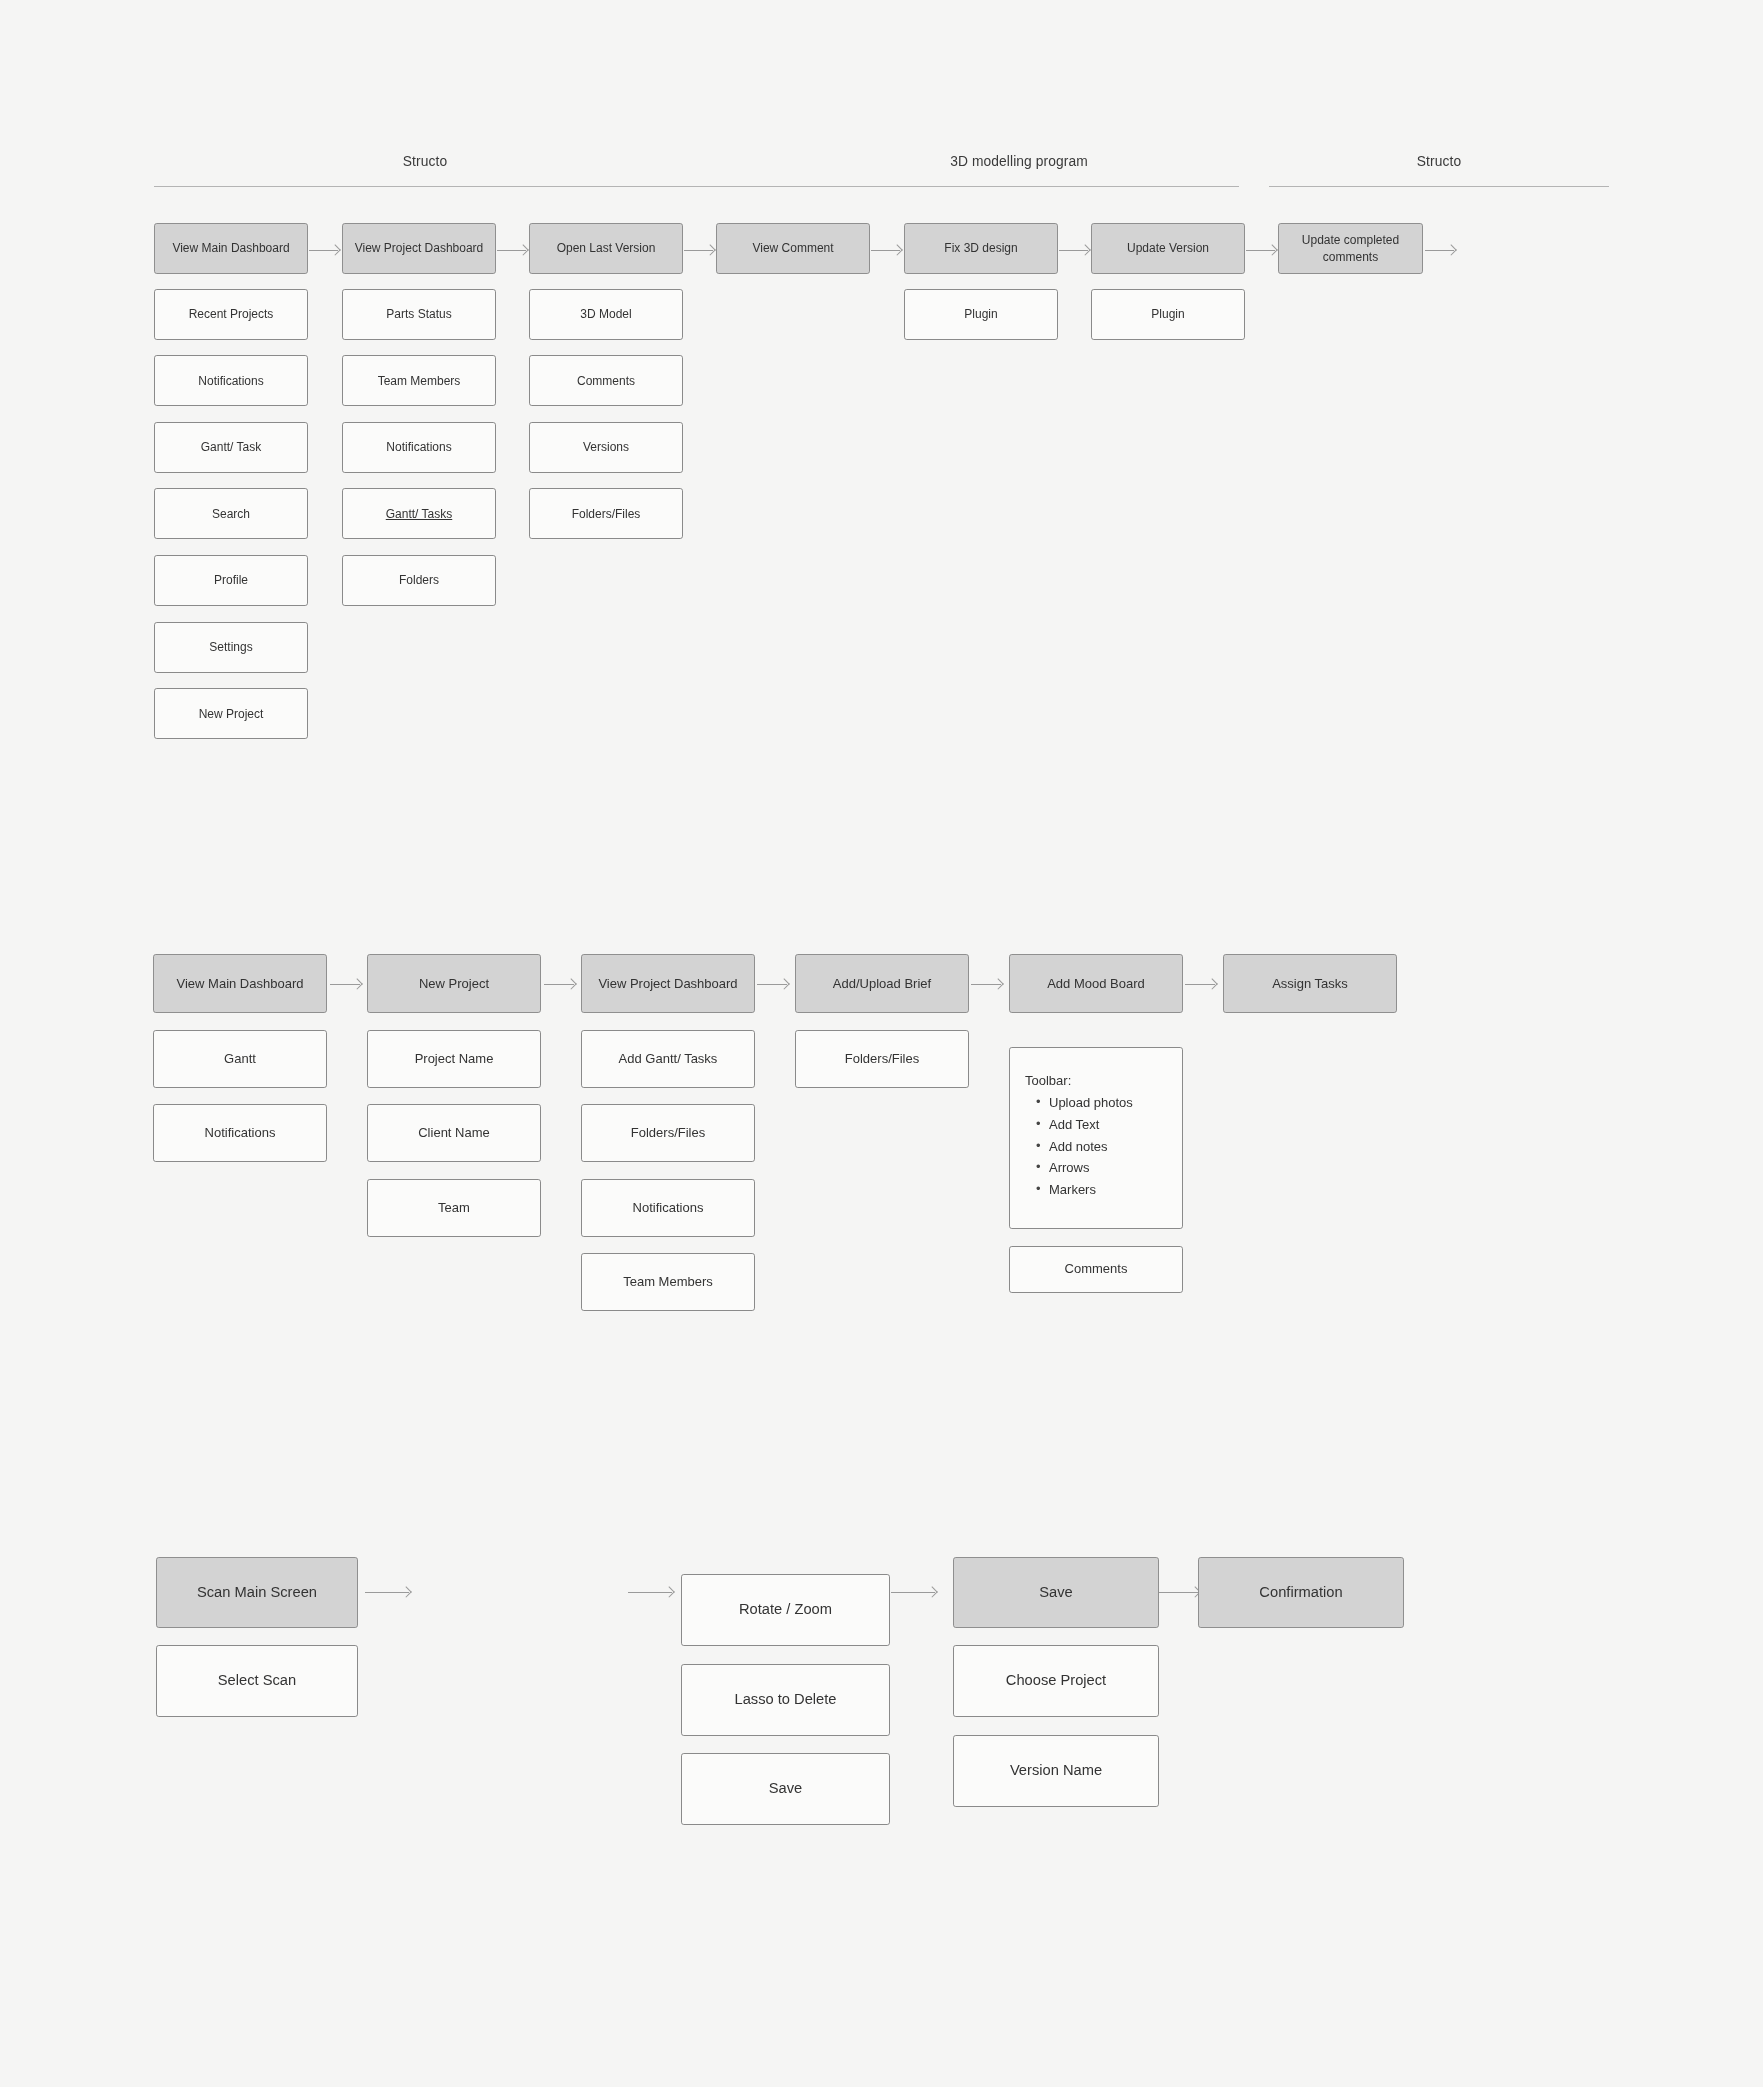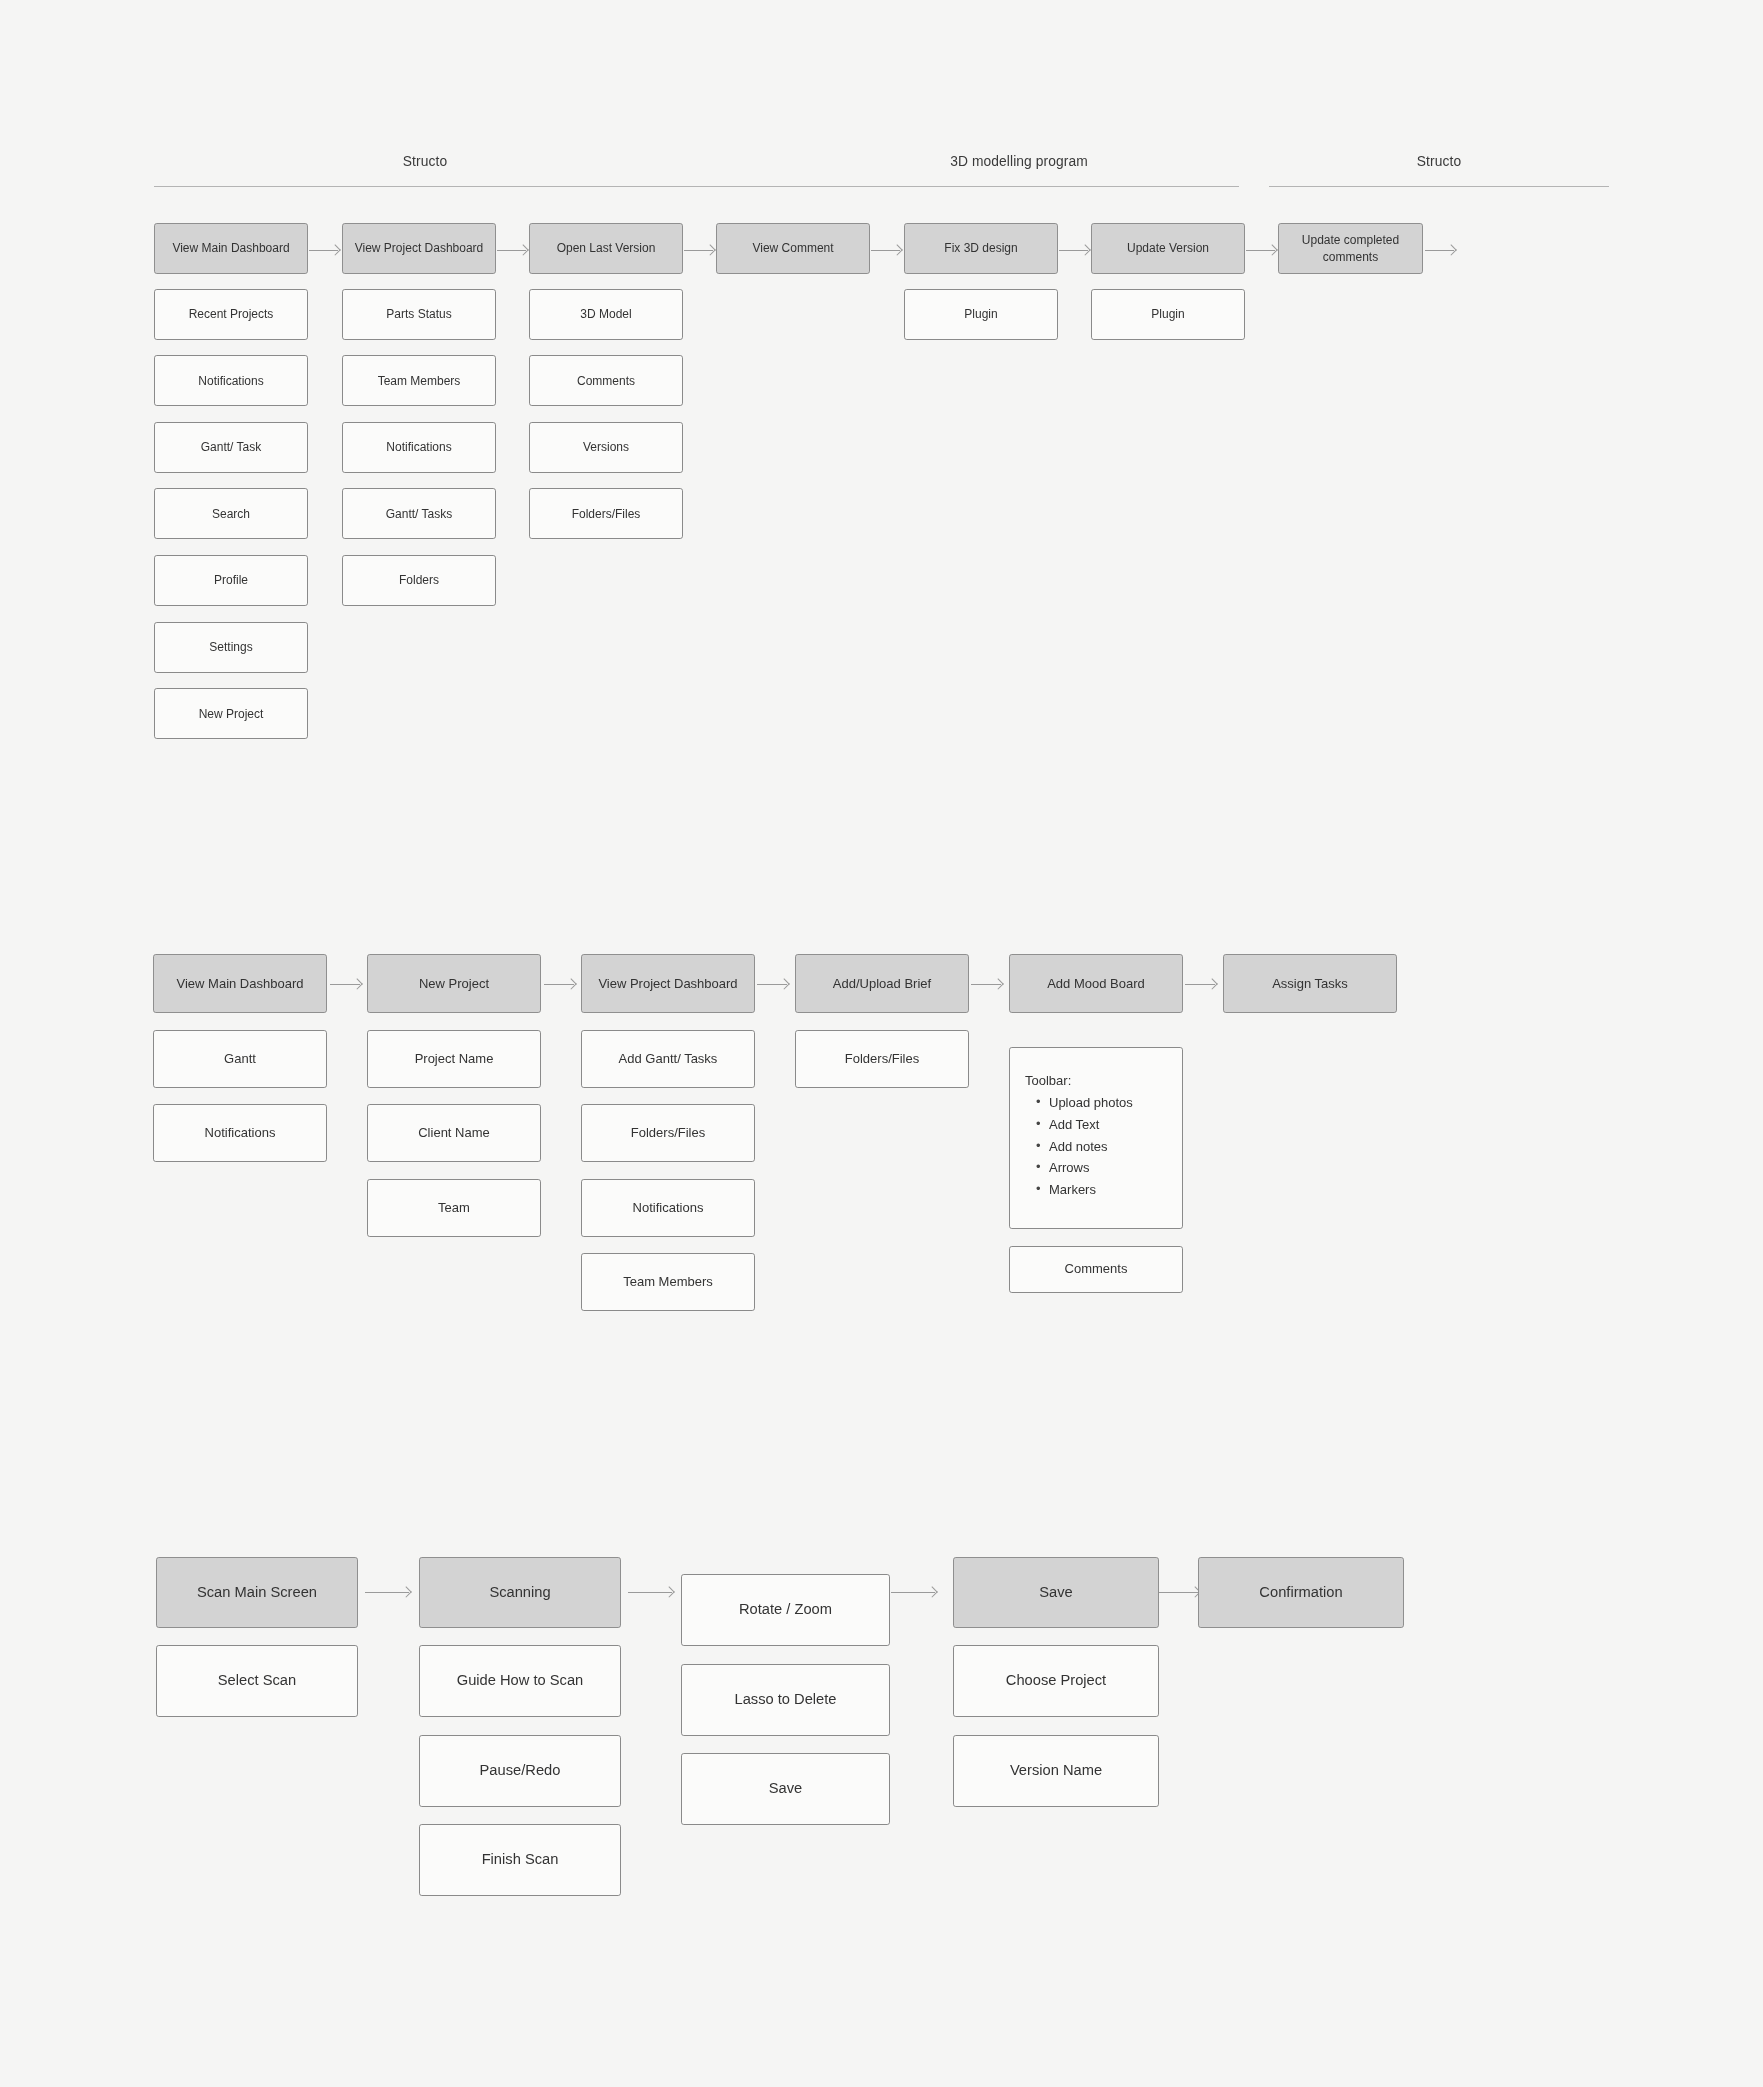--- a/index.html
+++ b/index.html
@@ -134,21 +134,21 @@
       <div class="node" style="height:51px; margin-top:15.6px;">Profile</div>
       <div class="node" style="height:51px; margin-top:15.6px;">Settings</div>
       <div class="node" style="height:51px; margin-top:15.6px;">New Project</div>
     </div>
 
     <div class="col" style="left:342px; width:154px;">
       <div class="node primary" style="height:51px;">View Project Dashboard</div>
       <div class="node" style="height:51px; margin-top:14.7px;">Parts Status</div>
       <div class="node" style="height:51px; margin-top:15.6px;">Team Members</div>
       <div class="node" style="height:51px; margin-top:15.6px;">Notifications</div>
-      <div class="node" style="height:51px; margin-top:15.6px;">Gantt/ Tasks</div>
+      <div class="node" style="height:51px; margin-top:15.6px;text-decoration:underline;">Gantt/ Tasks</div>
       <div class="node" style="height:51px; margin-top:15.6px;">Folders</div>
     </div>
 
     <div class="col" style="left:529px; width:154px;">
       <div class="node primary" style="height:51px;">Open Last Version</div>
       <div class="node" style="height:51px; margin-top:14.7px;">3D Model</div>
       <div class="node" style="height:51px; margin-top:15.6px;">Comments</div>
       <div class="node" style="height:51px; margin-top:15.6px;">Versions</div>
       <div class="node" style="height:51px; margin-top:15.6px;">Folders/Files</div>
     </div>
@@ -232,26 +232,20 @@
     <div class="arrow" style="left:365px; top:35px; width:44px;"></div>
     <div class="arrow" style="left:628px; top:35px; width:44px;"></div>
     <div class="arrow" style="left:891px; top:35px; width:44px;"></div>
     <div class="arrow" style="left:1154px; top:35px; width:44px;"></div>
 
     <div class="col" style="left:156px; width:202px;">
       <div class="node primary" style="height:71px;text-align:center;">Scan Main Screen</div>
       <div class="node" style="height:72px; margin-top:17.4px;">Select Scan</div>
     </div>
 
-    <div class="col" style="left:419px; width:202px;">
-      <div class="node primary" style="height:71px;">Scanning</div>
-      <div class="node" style="height:72px; margin-top:17.4px;">Guide How to Scan</div>
-      <div class="node" style="height:72px; margin-top:17.4px;">Pause/Redo</div>
-      <div class="node" style="height:72px; margin-top:17.4px;">Finish Scan</div>
-    </div>
 
     <div class="col" style="left:681px; width:209px;">
       <div class="node" style="height:72px; margin-top:17.4px;">Rotate / Zoom</div>
       <div class="node" style="height:72px; margin-top:17.4px;">Lasso to Delete</div>
       <div class="node" style="height:72px; margin-top:17.4px;">Save</div>
     </div>
 
     <div class="col" style="left:953px; width:206px;">
       <div class="node primary" style="height:71px;">Save</div>
       <div class="node" style="height:72px; margin-top:17.4px;">Choose Project</div>

